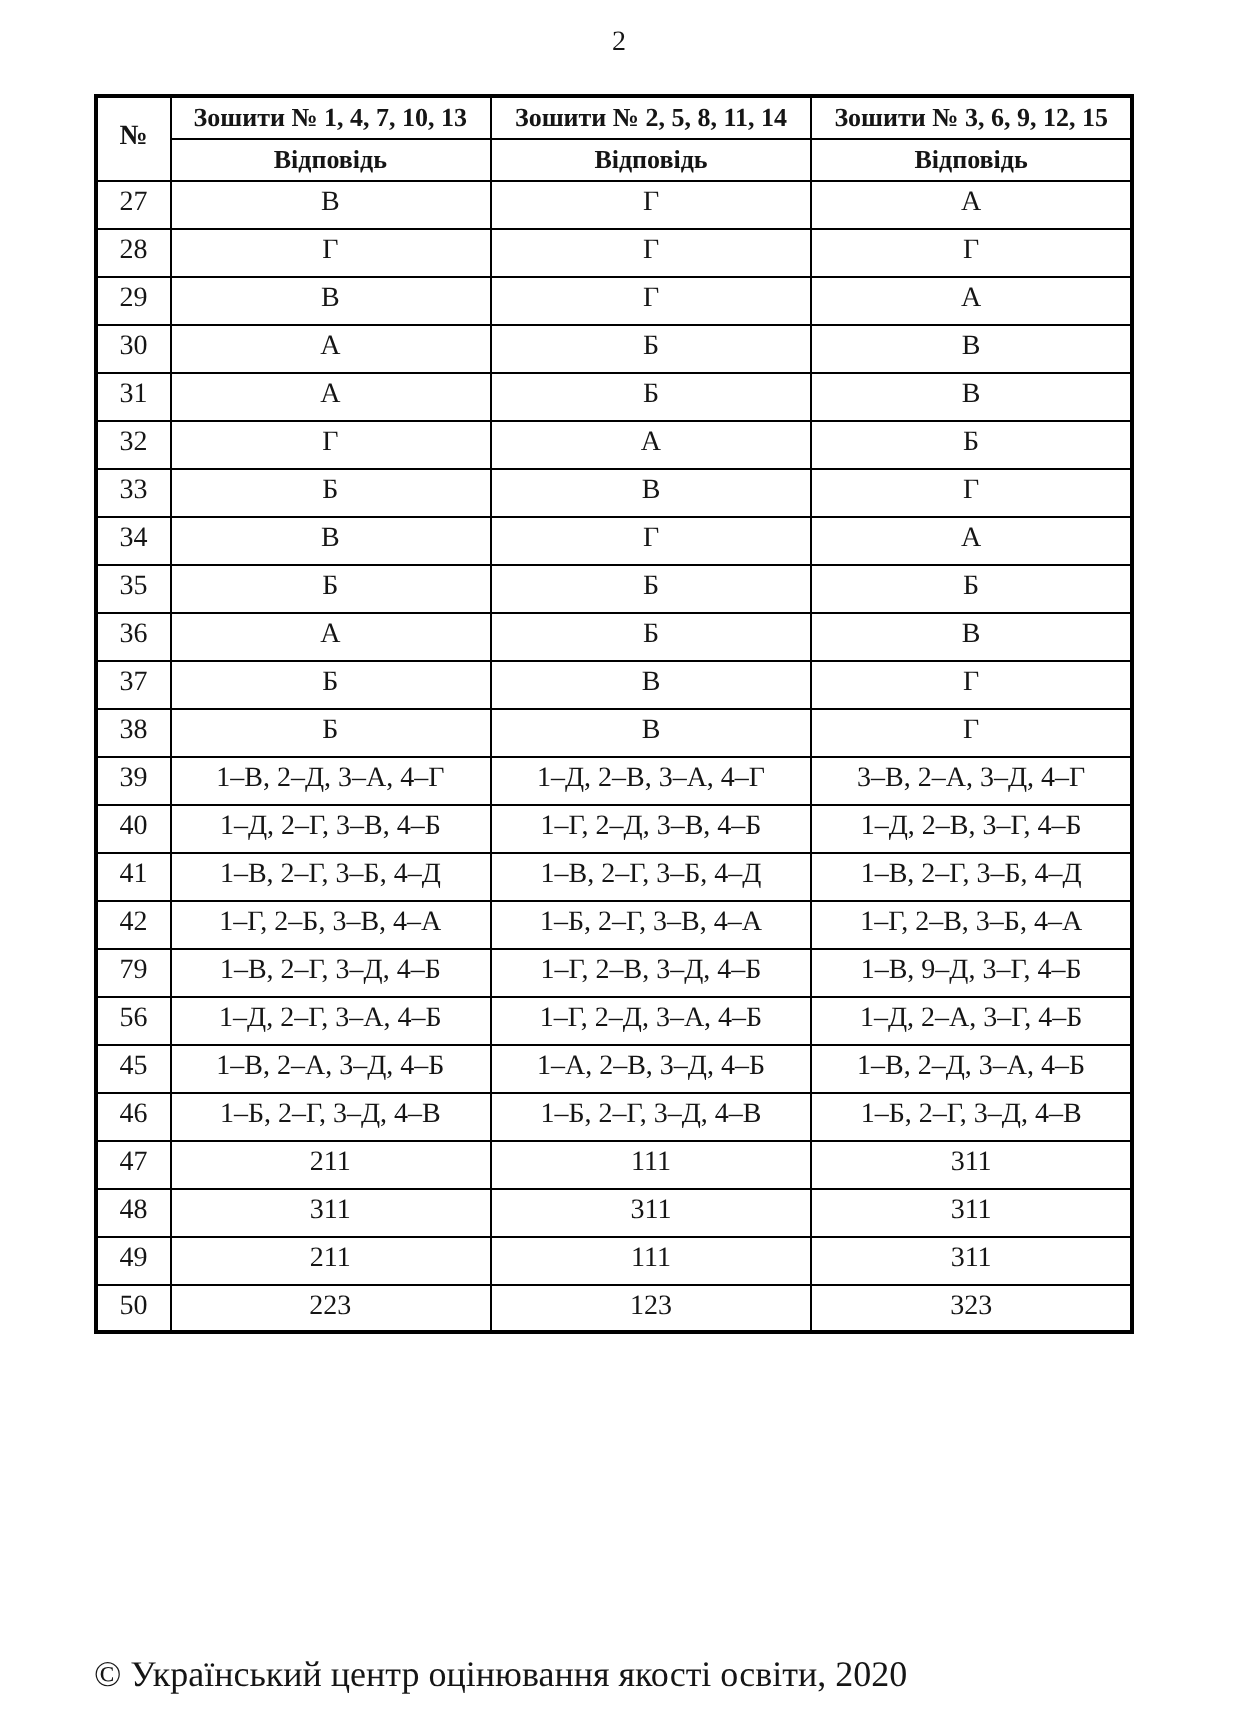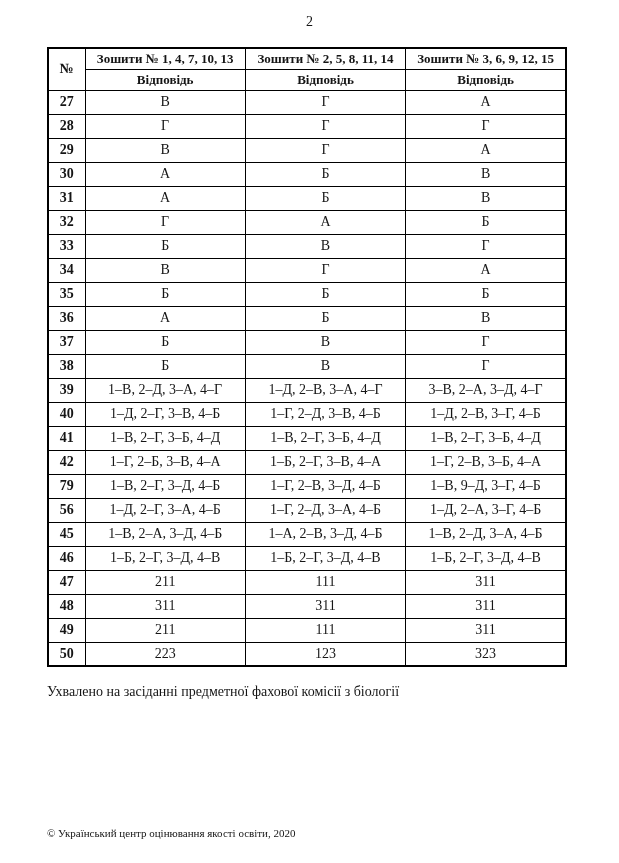--- a/index.html
+++ b/index.html
@@ -35,32 +35,32 @@
     font-weight: bold;
     font-size: 13px;
     height: 21px;
   }
   .answers-table thead th.num-head { font-size: 14px; }
   .answers-table tbody td {
     font-size: 14px;
     height: 24px;
   }
   .answers-table tbody td.num-cell {
-    font-weight: bold;
+    font-weight: normal;
   }
   .approval {
     margin: 15px 0 0 47px;
     font-size: 14px;
     line-height: 19px;
   }
   .copyright {
     position: absolute;
     left: 47px;
     top: 827px;
-    font-size: 11px;
+    font-size: 18px;
   }
 </style>
 </head>
 <body>
 
 <div class="page-number">2</div>
 
 <table class="answers-table">
   <colgroup>
     <col class="num-col">
@@ -223,16 +223,15 @@
       <tr>
         <td class="num-cell">50</td>
         <td>223</td>
         <td>123</td>
         <td>323</td>
       </tr>
     </tbody>
 </table>
 
 <div class="approval">
-  <div>Ухвалено на засіданні предметної фахової комісії з біології</div>
 </div>
 
 <div class="copyright">© Український центр оцінювання якості освіти, 2020</div>
 
 </body></html>

